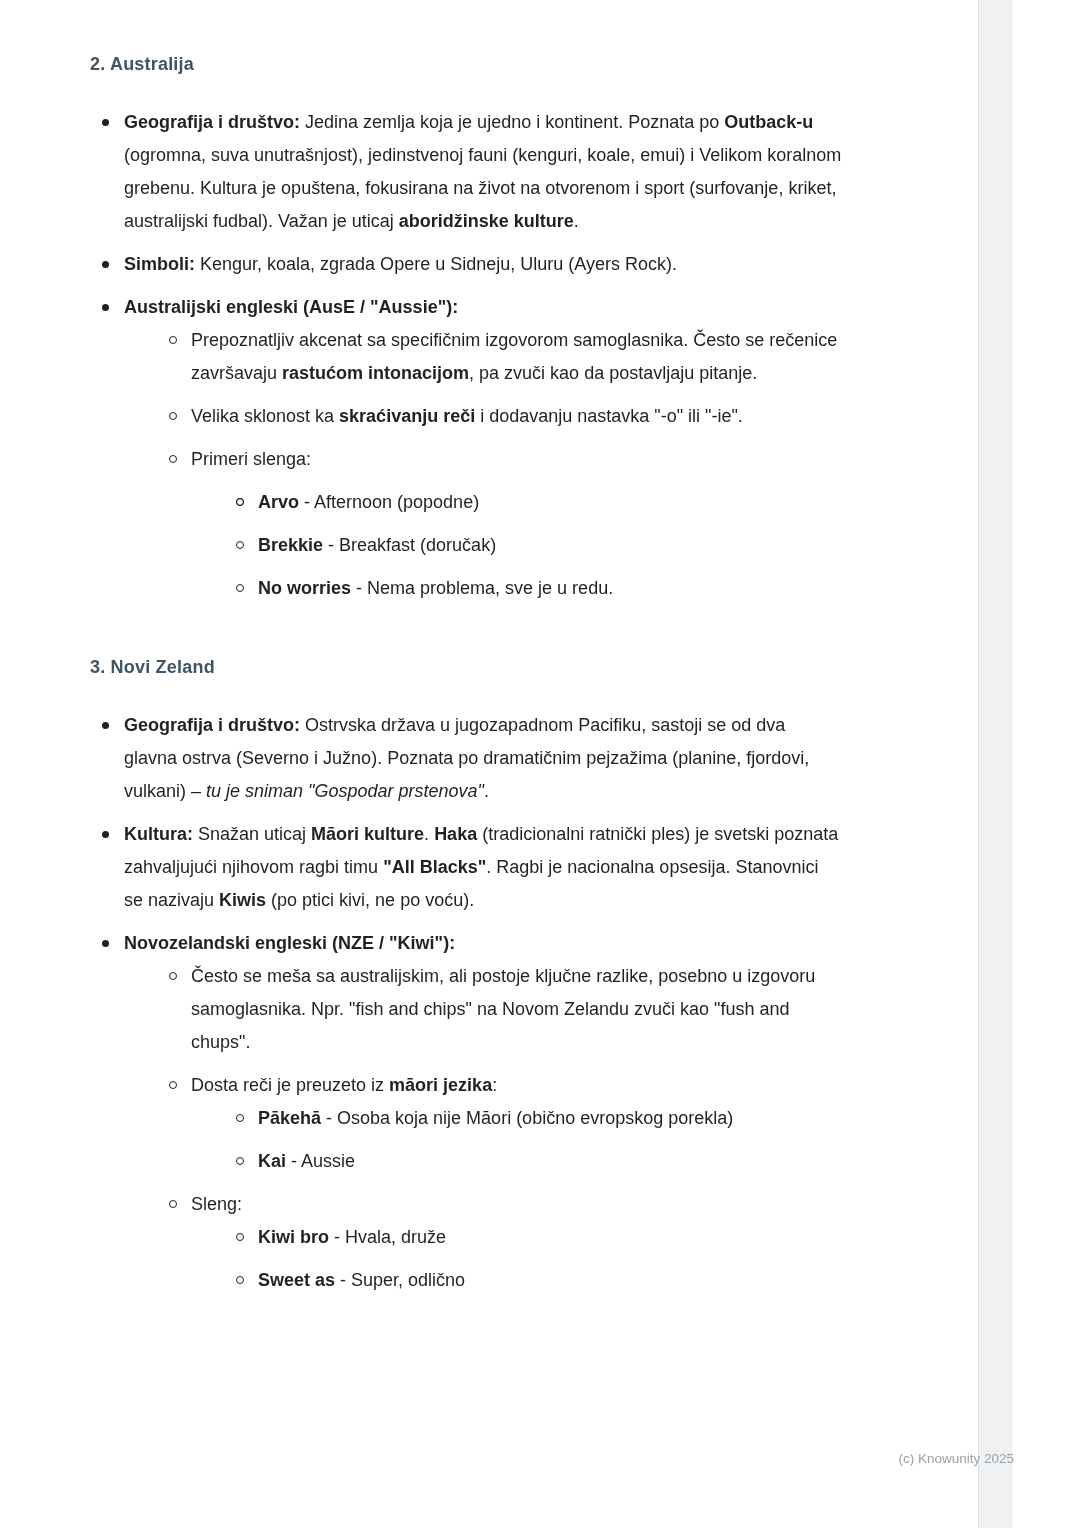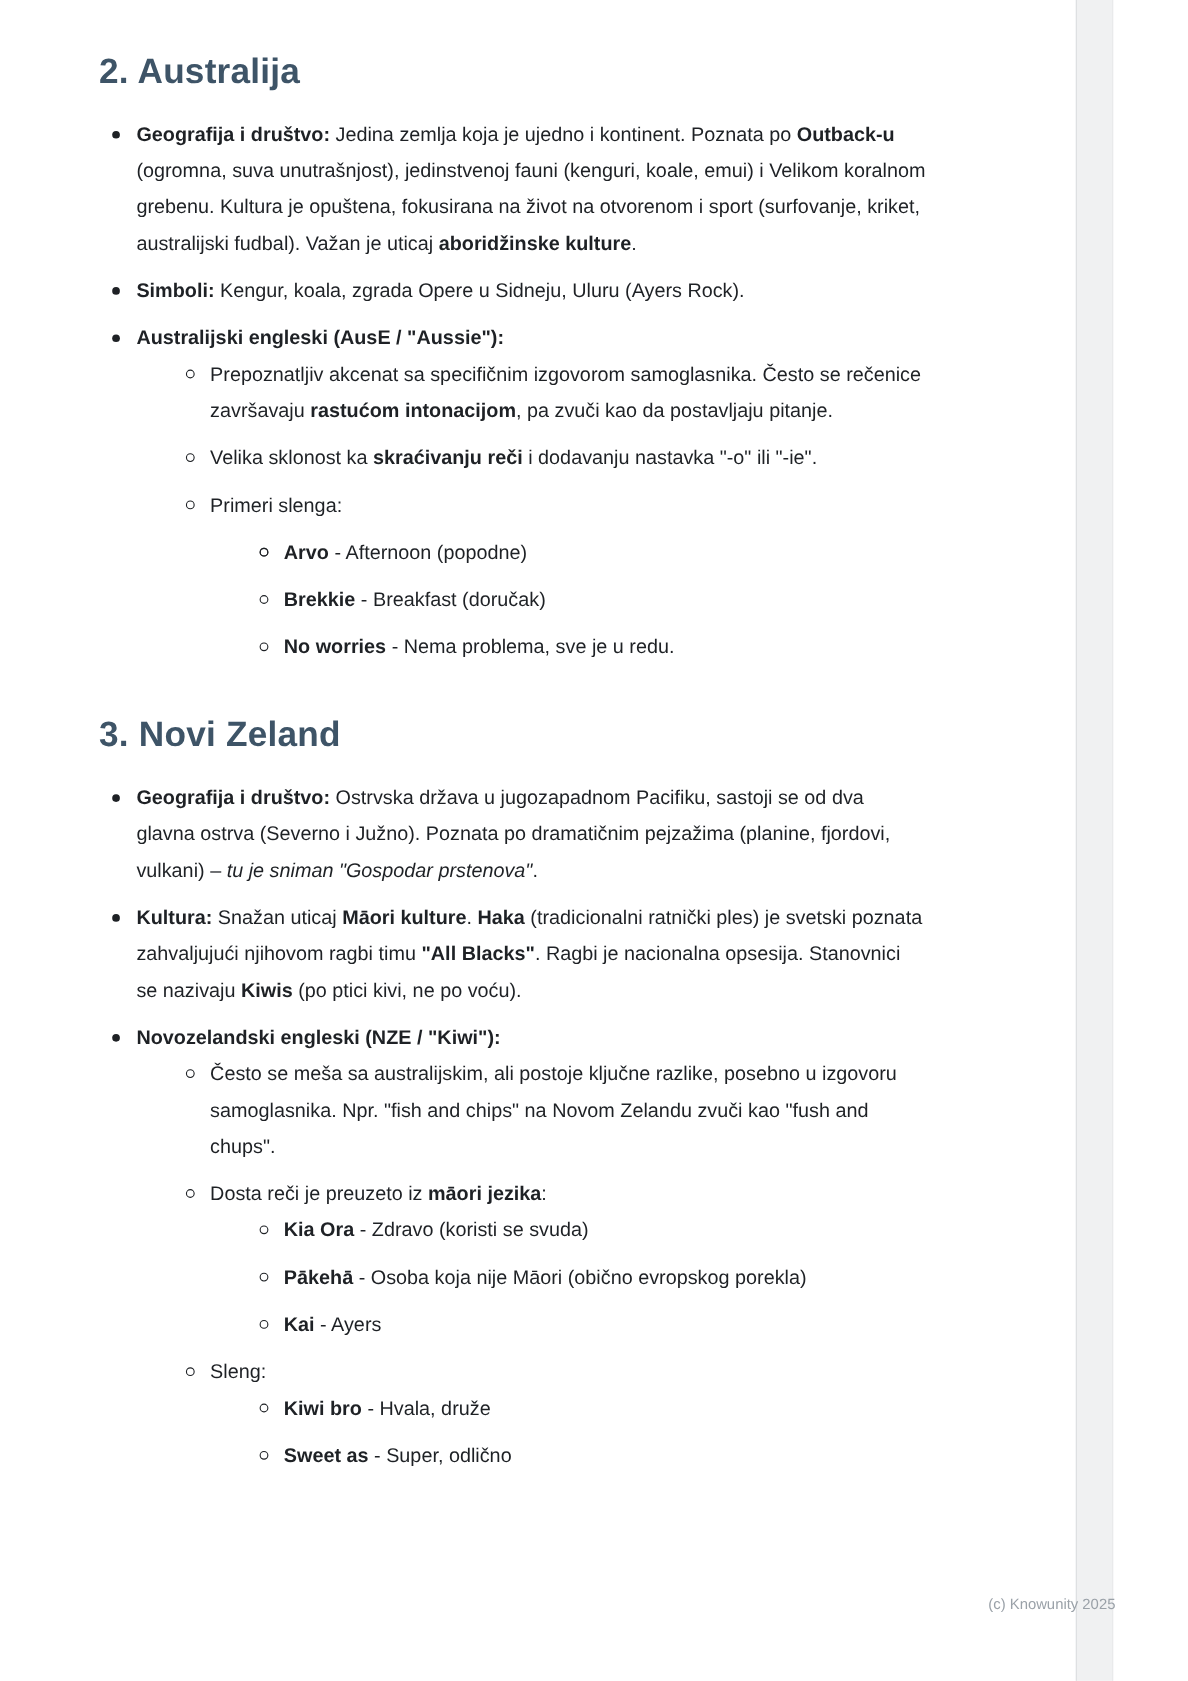--- a/index.html
+++ b/index.html
@@ -14,21 +14,21 @@
     overflow: hidden;
   }
   .content {
     position: absolute;
     left: 90px;
     top: 48px;
     width: 752px;
   }
   .section + .section { margin-top: 46px; }
   h2.section-title {
-    font-size: 32px;
+    font-size: 18px;
     line-height: 32px;
     font-weight: 600;
     color: #3e5467;
     margin: 0 0 26px 0;
     letter-spacing: 0.2px;
   }
   ul.nlist {
     list-style: none;
     margin: 0;
     padding: 0 0 0 33px;
@@ -105,23 +105,22 @@
       </ul>
     </div>
     <div class="section">
       <h2 class="section-title">3. Novi Zeland</h2>
       <ul class="nlist root">
         <li class="item depth-0"><span class="marker disc"></span><span class="itext"><strong>Geografija i društvo:</strong><span> Ostrvska država u jugozapadnom Pacifiku, sastoji se od dva glavna ostrva (Severno i Južno). Poznata po dramatičnim pejzažima (planine, fjordovi, vulkani) – </span><em>tu je sniman "Gospodar prstenova"</em><span>.</span></span></li>
         <li class="item depth-0"><span class="marker disc"></span><span class="itext"><strong>Kultura:</strong><span> Snažan uticaj </span><strong>Māori kulture</strong><span>. </span><strong>Haka</strong><span> (tradicionalni ratnički ples) je svetski poznata zahvaljujući njihovom ragbi timu </span><strong>"All Blacks"</strong><span>. Ragbi je nacionalna opsesija. Stanovnici se nazivaju </span><strong>Kiwis</strong><span> (po ptici kivi, ne po voću).</span></span></li>
         <li class="item depth-0"><span class="marker disc"></span><span class="itext"><strong>Novozelandski engleski (NZE / "Kiwi"):</strong></span><ul class="nlist">
             <li class="item depth-1"><span class="marker circle"></span><span class="itext"><span>Često se meša sa australijskim, ali postoje ključne razlike, posebno u izgovoru samoglasnika. Npr. "fish and chips" na Novom Zelandu zvuči kao "fush and chups".</span></span></li>
             <li class="item depth-1"><span class="marker circle"></span><span class="itext"><span>Dosta reči je preuzeto iz </span><strong>māori jezika</strong><span>:</span></span><ul class="nlist">
-                <li class="item depth-2"><span class="marker circle"></span><span class="itext"><strong>Kia Ora</strong><span> - Zdravo (koristi se svuda)</span></span></li>
                 <li class="item depth-2"><span class="marker circle"></span><span class="itext"><strong>Pākehā</strong><span> - Osoba koja nije Māori (obično evropskog porekla)</span></span></li>
-                <li class="item depth-2"><span class="marker circle"></span><span class="itext"><strong>Kai</strong><span> - Ayers</span></span></li>
+                <li class="item depth-2"><span class="marker circle"></span><span class="itext"><strong>Kai</strong><span> - Aussie</span></span></li>
               </ul></li>
             <li class="item depth-1"><span class="marker circle"></span><span class="itext"><span>Sleng:</span></span><ul class="nlist">
                 <li class="item depth-2"><span class="marker circle"></span><span class="itext"><strong>Kiwi bro</strong><span> - Hvala, druže</span></span></li>
                 <li class="item depth-2"><span class="marker circle"></span><span class="itext"><strong>Sweet as</strong><span> - Super, odlično</span></span></li>
               </ul></li>
           </ul></li>
       </ul>
     </div>
   </div>
 

